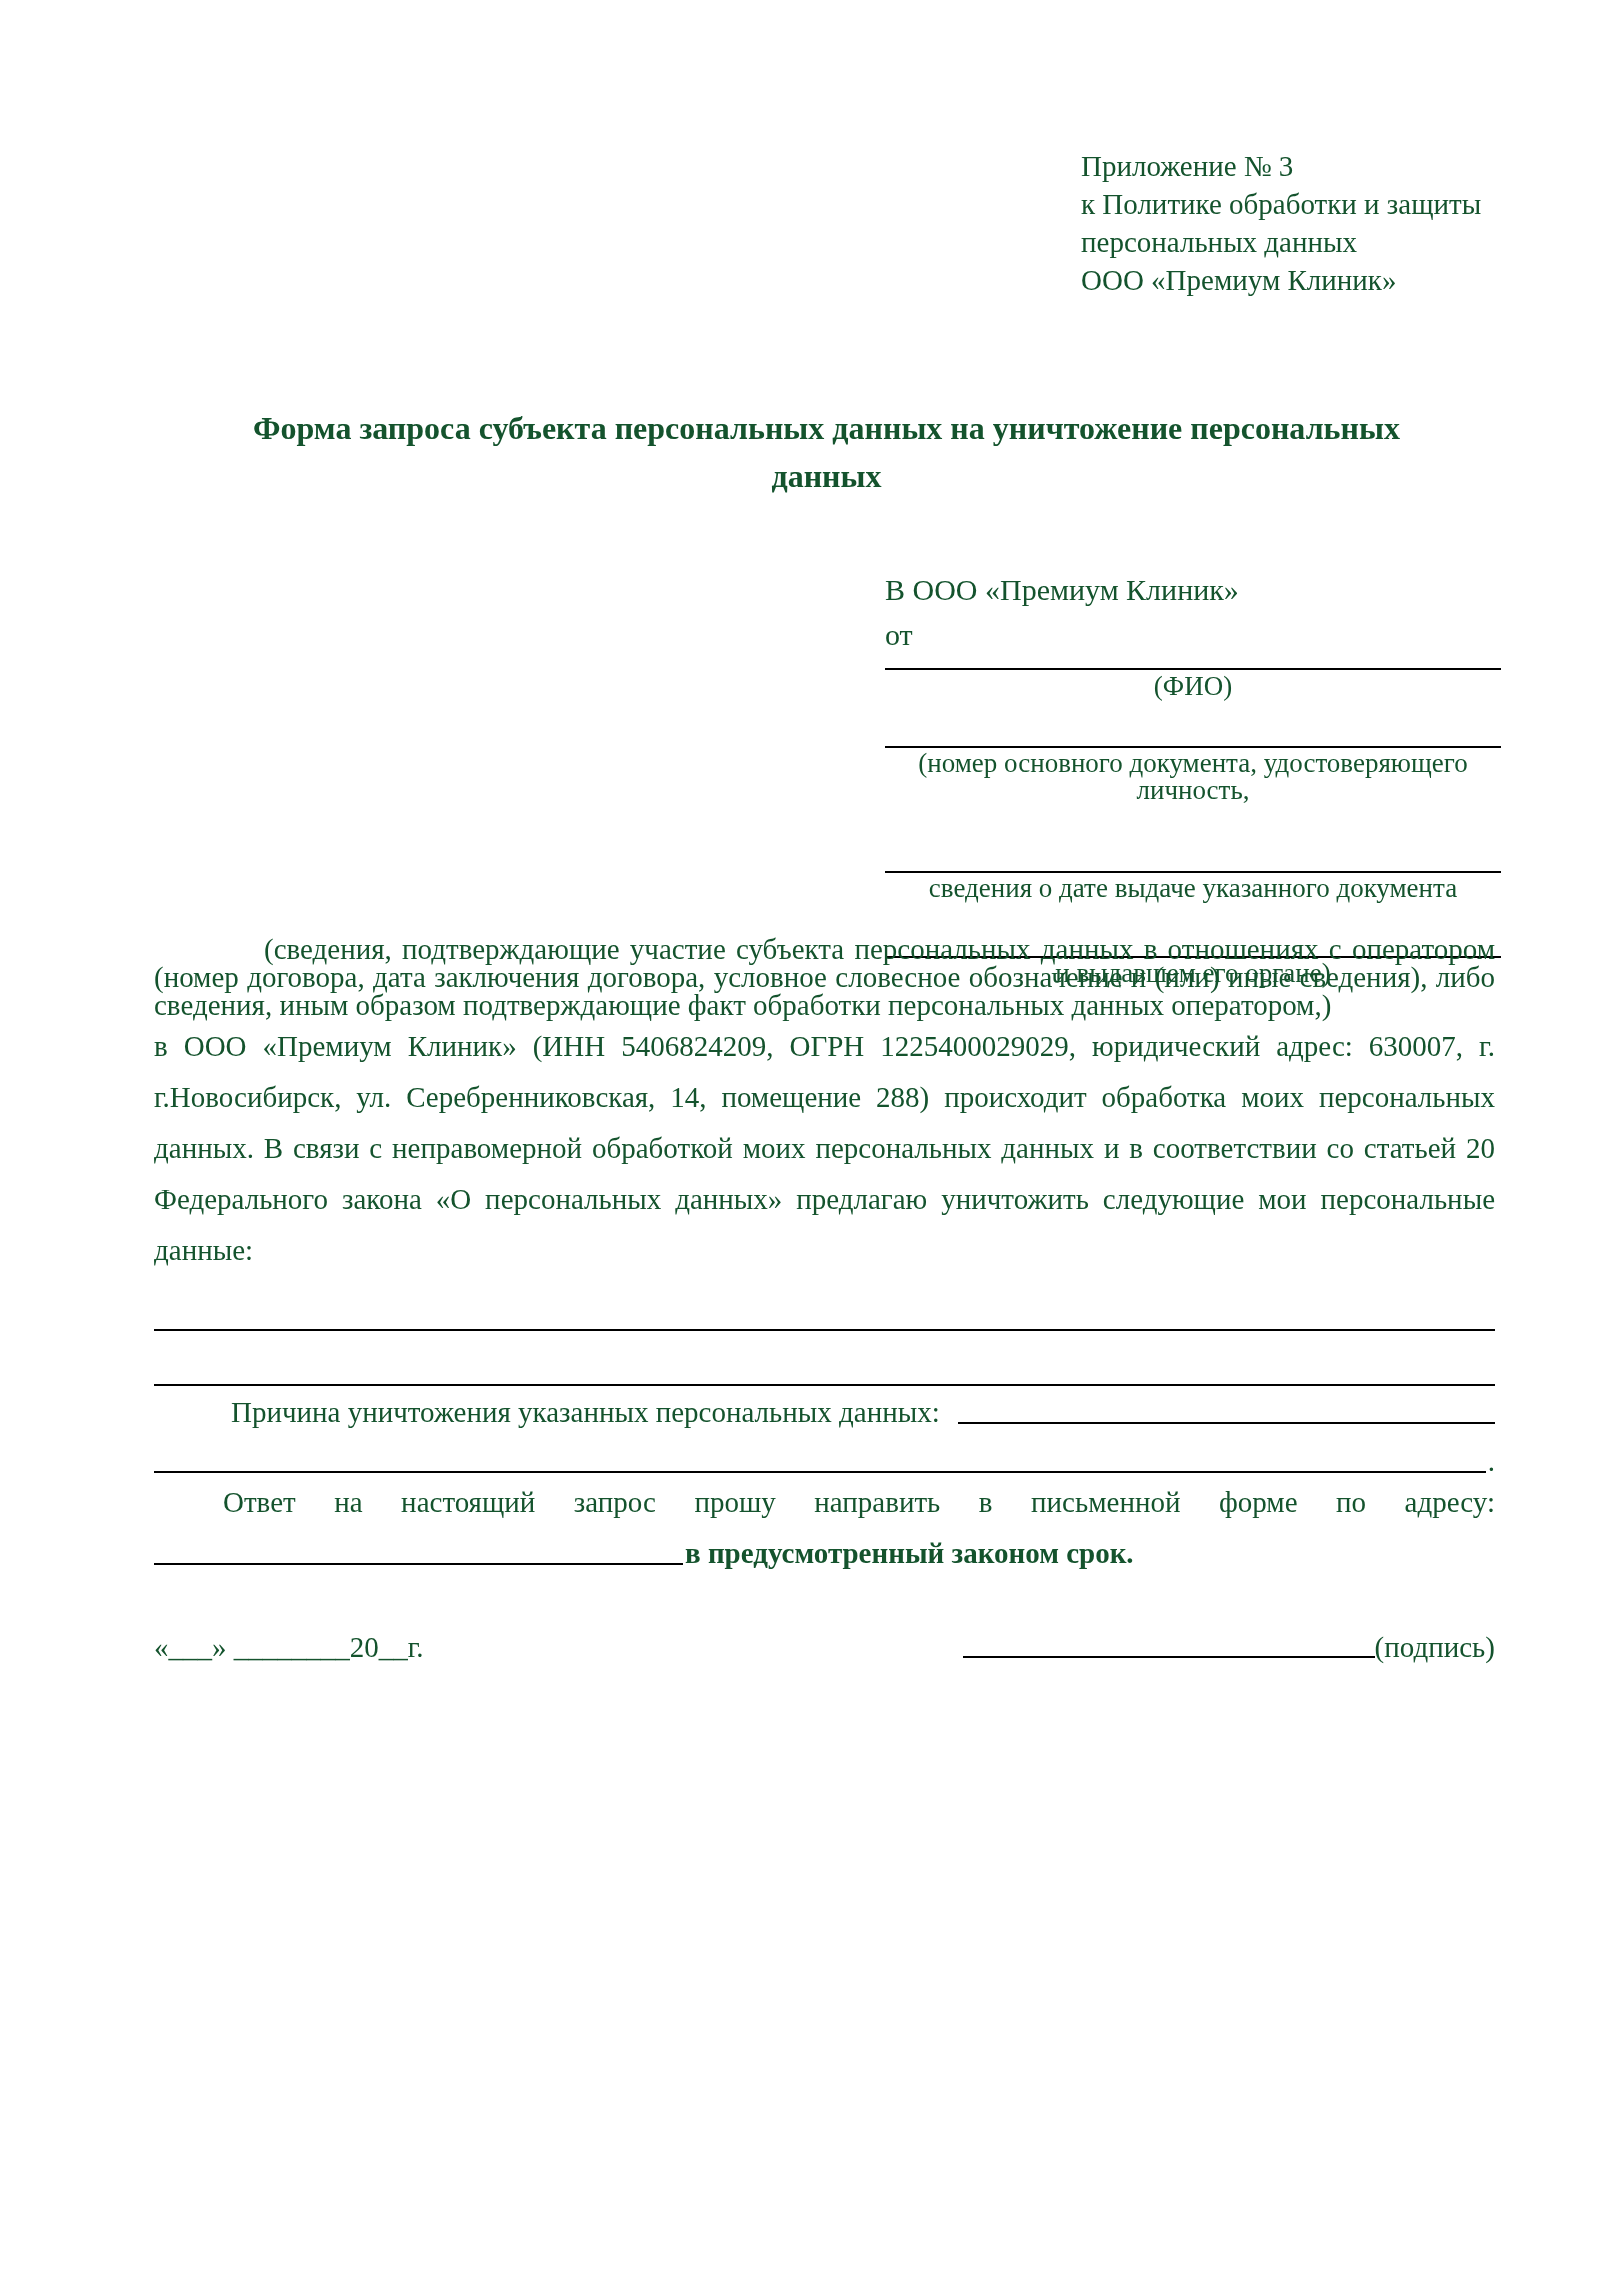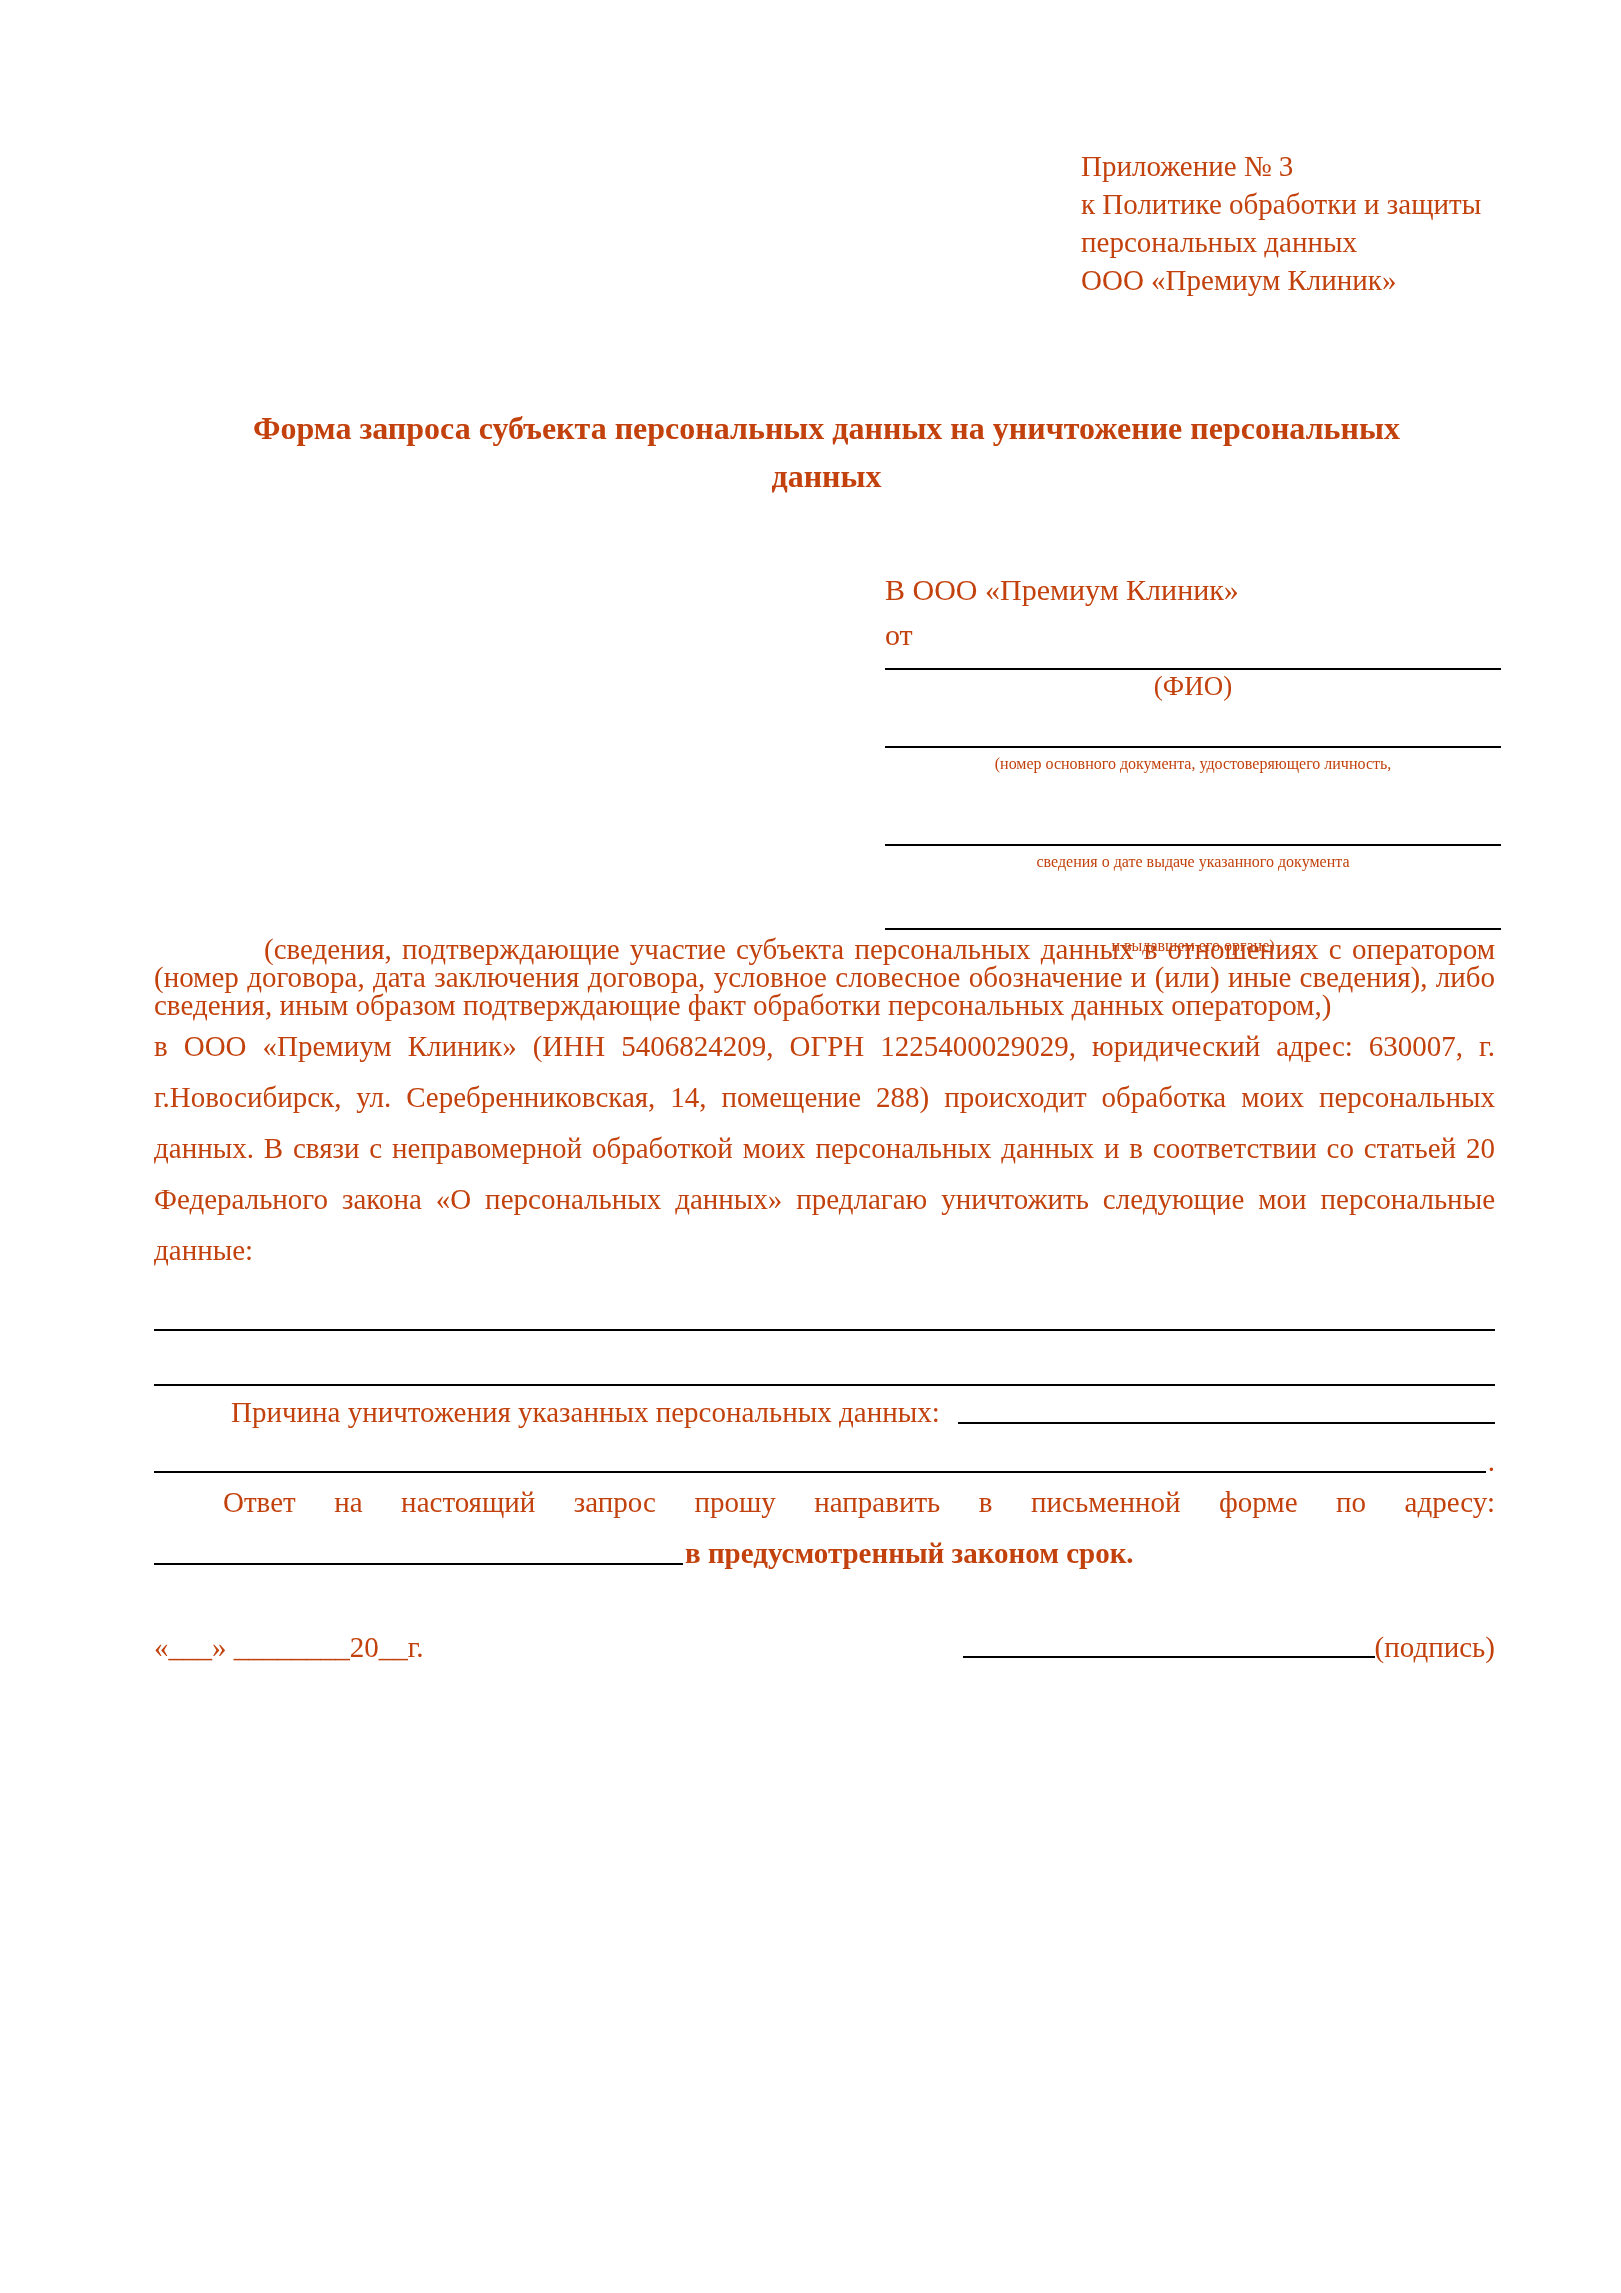--- a/index.html
+++ b/index.html
@@ -1,21 +1,21 @@
 <!DOCTYPE html>
 <html><head>
 <meta charset="utf-8">
 <style>
   html, body { margin: 0; padding: 0; background: #ffffff; }
   .page {
     position: relative;
     width: 1621px;
     height: 2294px;
     background: #ffffff;
-    color: #c2410c;
+    color: #14532d;
     font-family: "Liberation Serif", "DejaVu Serif", serif;
     overflow: hidden;
   }
   .fill { border-bottom: 2.9px solid #000000; }
 
   
   .header-block {
     position: absolute;
     left: 1081px;
     top: 147px;
@@ -50,21 +50,21 @@
     font-size: 30px;
     line-height: 39px;
   }
   .addressee .from-line { margin-top: 5.9px; }
   .addr-blank-1 { height: 13.7px; }
   .addr-blank-2 { height: 45px; }
   .addr-blank-3 { height: 67px; }
   .addr-blank-4 { height: 53px; }
   .addr-caption {
     text-align: center;
-    font-size: 16px;
+    font-size: 27px;
     line-height: 27.4px;
     padding-top: 2px;
   }
   .addr-caption.fio { font-size: 27px; line-height: 29px; }
 
   
   .body-block {
     position: absolute;
     left: 154px;
     top: 933px;

